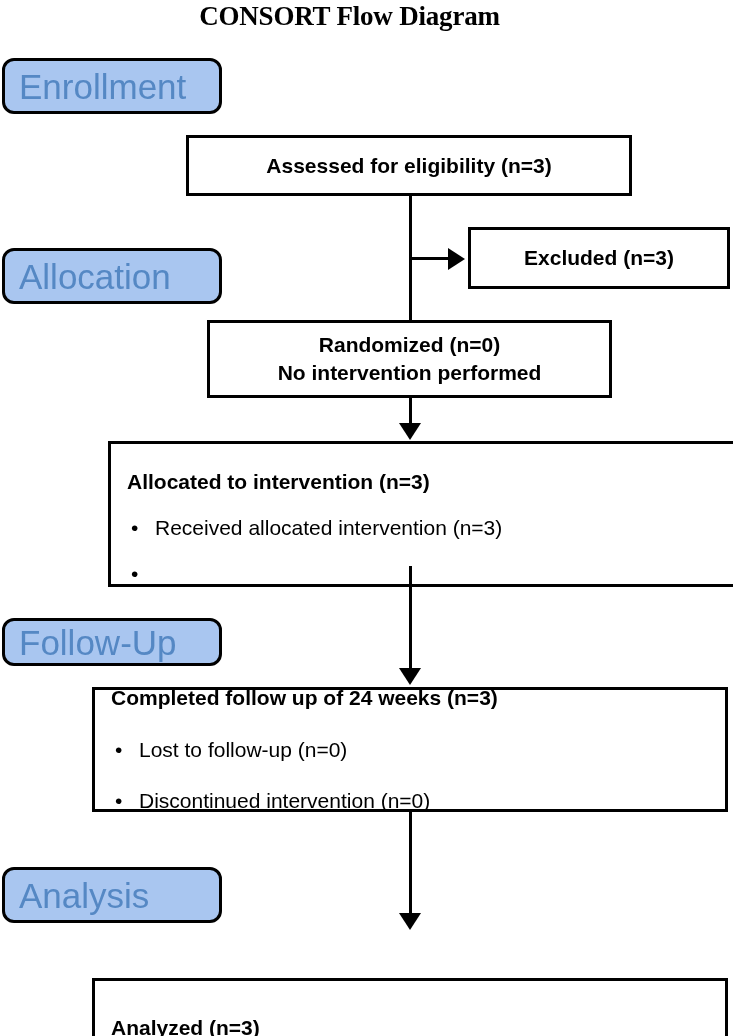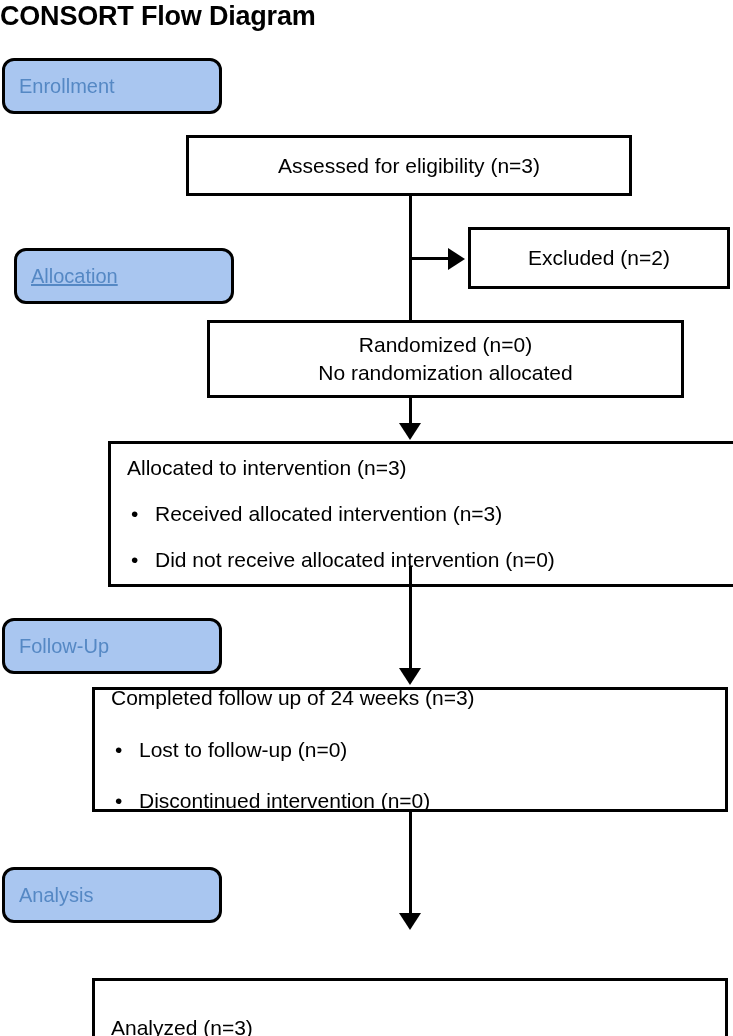--- a/index.html
+++ b/index.html
@@ -15,35 +15,37 @@
     font-family: "Liberation Sans", sans-serif;
     overflow: hidden;
   }
 
   
   .title {
     position: absolute;
     left: 0;
     top: 1px;
     width: 699px;
+    text-align: center;
     font-size: 27px;
     font-weight: bold;
     color: #000000;
     letter-spacing: -0.2px;
+    font-family: Liberation Serif, serif;
   }
 
   
   .pill {
     position: absolute;
     box-sizing: border-box;
     background: #A9C6F0;
     border: 3px solid #000000;
     border-radius: 12px;
     color: #5588C4;
-    font-size: 20px;
+    font-size: 35px;
     line-height: 1;
     display: flex;
     align-items: center;
     padding-left: 14px;
     white-space: nowrap;
   }
 
   
   .box {
     position: absolute;
@@ -60,21 +62,21 @@
     align-items: center;
     justify-content: center;
     text-align: center;
   }
   .box-left {
     display: flex;
     flex-direction: column;
     justify-content: center;
     padding-left: 16px;
   }
-  .box-line { white-space: nowrap; }
+  .box-line { white-space: nowrap; font-weight: bold; }
   .bullet-line {
     white-space: nowrap;
     padding-left: 28px;
     position: relative;
   }
   .bullet-line .dot {
     position: absolute;
     left: 4px;
     top: 0;
   }
@@ -120,52 +122,51 @@
 
   <div class="box box-center" style="left:186px; top:135px; width:446px; height:61px;">
     <div class="box-line">Assessed for eligibility (n=3)</div>
   </div>
 
   <div class="vline" style="left:409px; top:196px; height:124px;"></div>
 
   <div class="hline" style="left:409px; top:257px; width:42px;"></div>
   <div class="arrow-right" style="left:448px; top:248px;"></div>
 
-  <div class="pill" style="left:14px; top:248px; width:220px; height:56px;text-decoration:underline;">
+  <div class="pill" style="left:2px; top:248px; width:220px; height:56px;">
     <span>Allocation</span>
   </div>
 
   <div class="box box-center" style="left:468px; top:227px; width:262px; height:62px;">
-    <div class="box-line">Excluded  (n=2)</div>
+    <div class="box-line">Excluded  (n=3)</div>
   </div>
 
-  <div class="box box-center" style="left:207px; top:320px; width:477px; height:78px;">
+  <div class="box box-center" style="left:207px; top:320px; width:405px; height:78px;">
     <div class="box-line">Randomized (n=0)</div>
-    <div class="box-line">No randomization allocated</div>
+    <div class="box-line">No intervention performed</div>
   </div>
 
   <div class="vline" style="left:409px; top:398px; height:27px;"></div>
   <div class="arrow-down" style="left:399px; top:423px;"></div>
 
   <div class="box box-left" style="left:108px; top:441px; width:636px; height:146px;gap:18px;">
     <div class="box-line">Allocated to intervention (n=3)</div>
     <div class="bullet-line">
       <span class="dot">•</span>
       <span>Received allocated intervention (n=3)</span>
     </div>
     <div class="bullet-line">
       <span class="dot">•</span>
-      <span>Did not receive allocated intervention (n=0)</span>
     </div>
   </div>
 
   <div class="vline" style="left:409px; top:566px; height:102px;"></div>
   <div class="arrow-down" style="left:399px; top:668px;"></div>
 
-  <div class="pill" style="left:2px; top:618px; width:220px; height:56px;">
+  <div class="pill" style="left:2px; top:618px; width:220px; height:48px;">
     <span>Follow-Up</span>
   </div>
 
   <div class="box box-left" style="left:92px; top:687px; width:636px; height:125px;gap:24px;">
     <div class="box-line">Completed follow up of 24 weeks (n=3)</div>
     <div class="bullet-line">
       <span class="dot">•</span>
       <span>Lost to follow-up (n=0)</span>
     </div>
     <div class="bullet-line">

